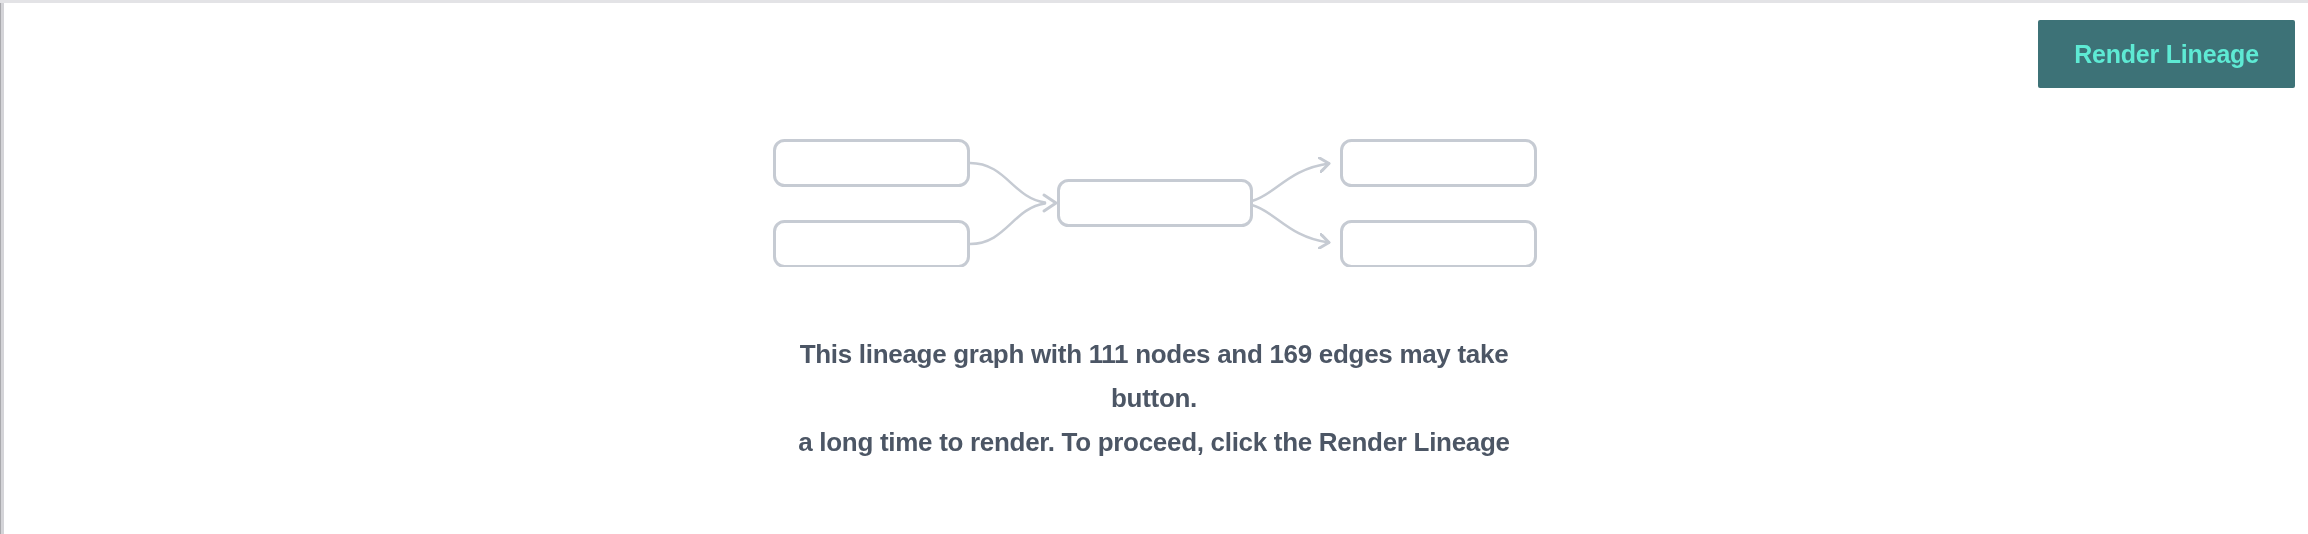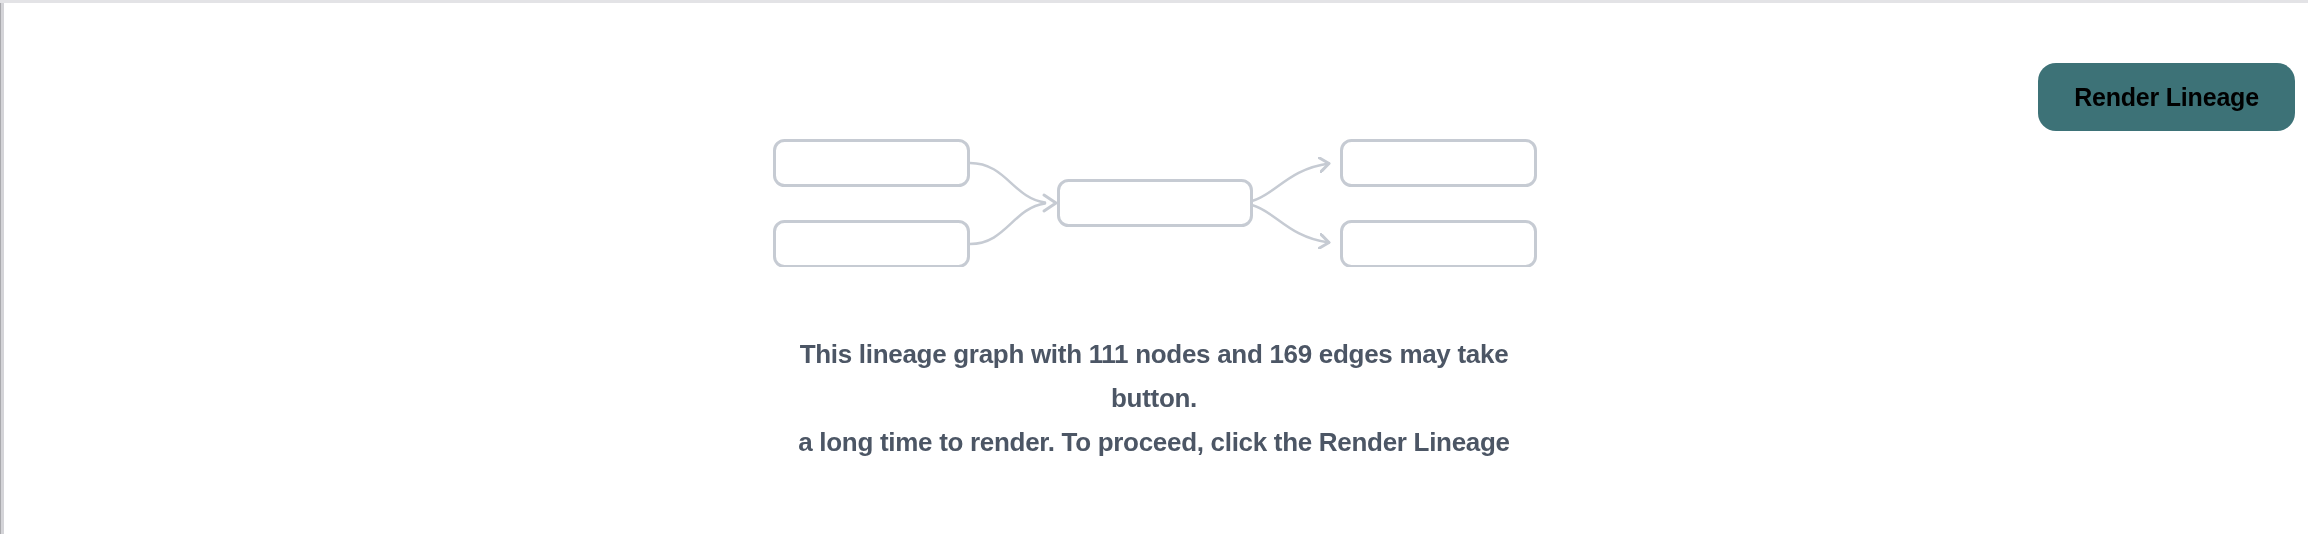--- a/index.html
+++ b/index.html
@@ -25,27 +25,26 @@
     background:var(--top-divider);
   }
   .left-divider{
     position:absolute;top:3px;left:0;width:4px;height:531px;
     background:linear-gradient(to right, var(--left-divider-dark) 0 1px, var(--left-divider) 1px 4px);
   }
   .render-btn{
     position:absolute;top:20px;left:2038px;
     width:257px;height:68px;
     background:var(--accent);
-    border:none;border-radius:18px;
-    color:#000000;
+    border:none;border-radius:2px;
+    color:#5eead4;
     font-family:"Liberation Sans", sans-serif;
     font-weight:bold;font-size:25px;letter-spacing:-0.2px;
     display:flex;align-items:center;justify-content:center;
     cursor:pointer;
-    margin-top:43px;
   }
   .empty-state{
     position:absolute;top:0;left:0;width:2308px;height:534px;
     pointer-events:none;
   }
   .lineage-illustration{
     position:absolute;top:139px;left:773px;
     width:764px;height:128px;
   }
   .lineage-message{

